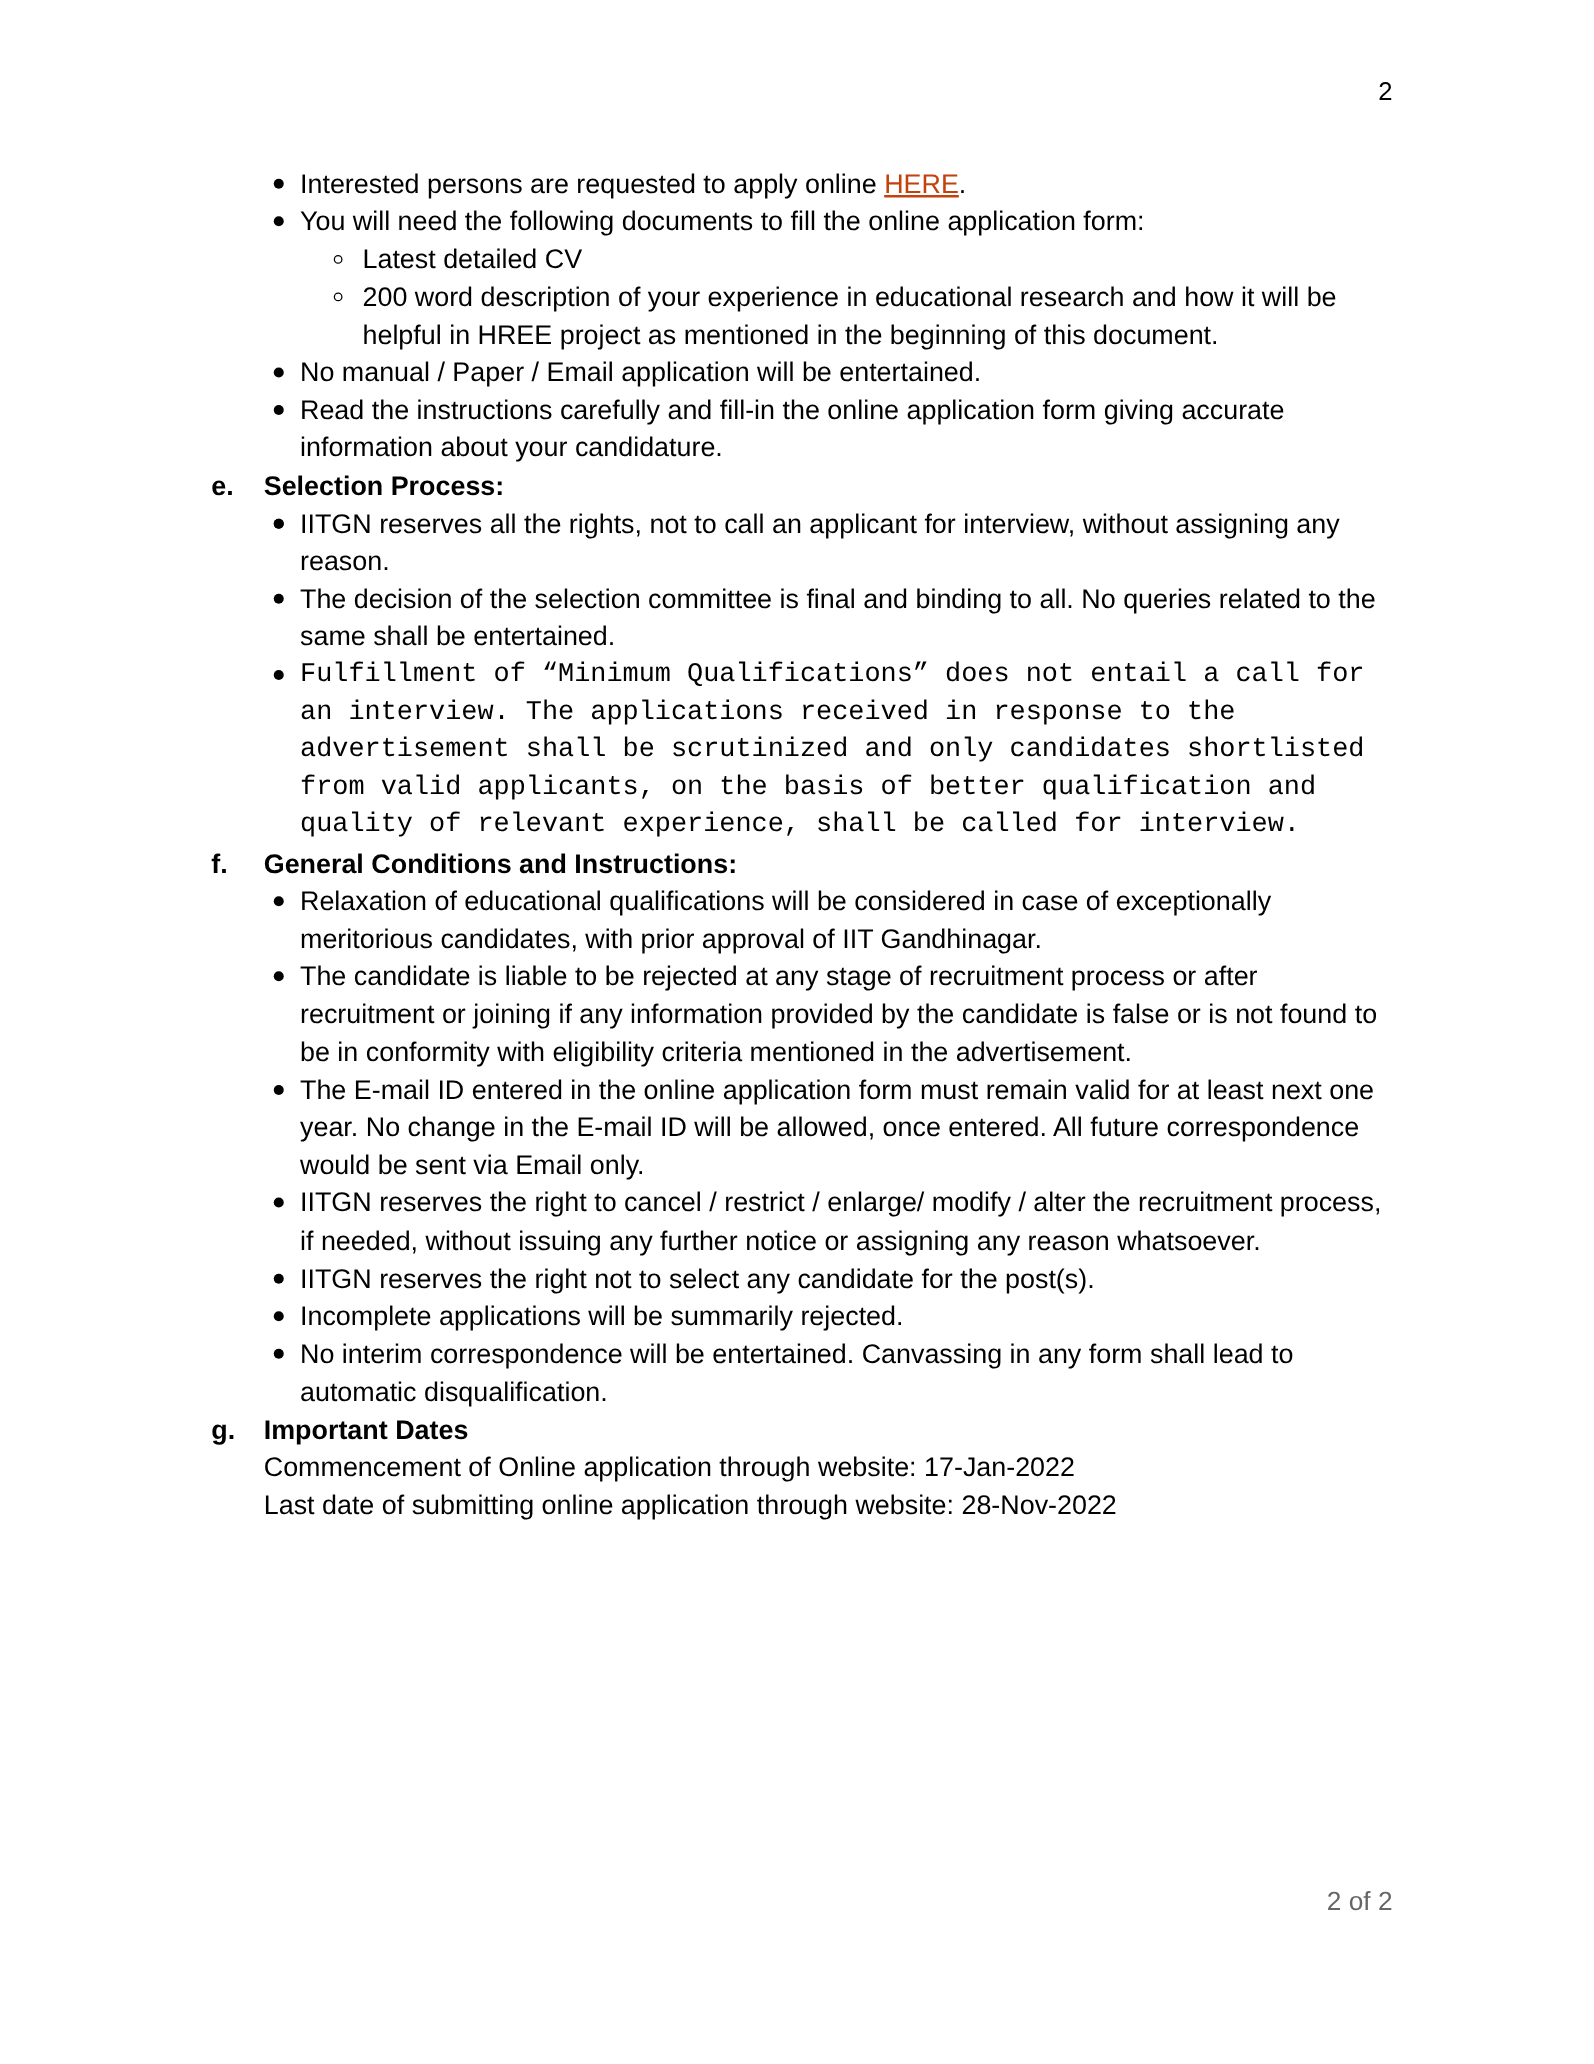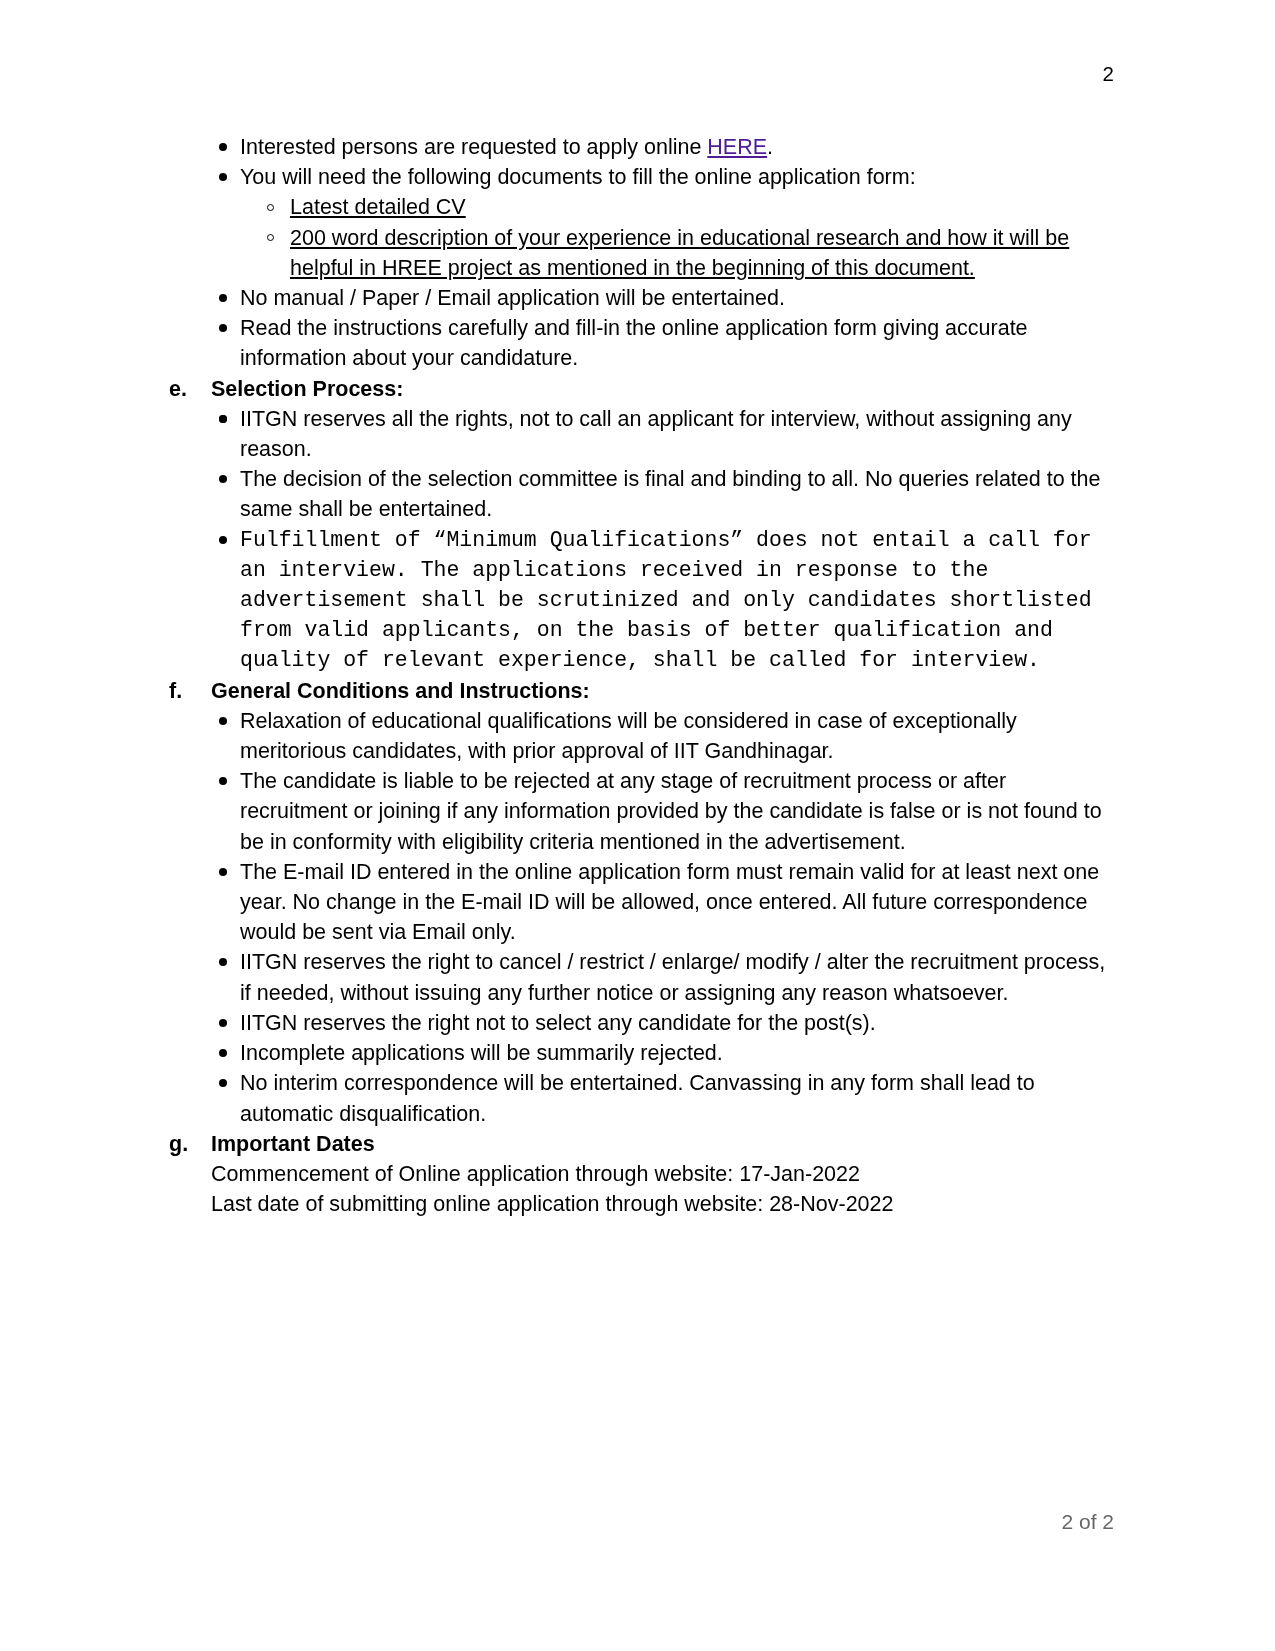--- a/index.html
+++ b/index.html
@@ -144,21 +144,21 @@
 
   .body-line {
     font-size: 21.5px;
     line-height: 30.2px;
     margin: 0;
   }
   .dates-block {
     padding-left: 43px;
   }
   a.doc-link {
-    color: #4c1d95;
+    color: #c2410c;
     text-decoration: underline;
     text-align: right;
   }
   .txt { display: inline; }
 </style>
 </head>
 <body>
 
 <div class="page">
 
@@ -168,21 +168,21 @@
 
     <ul class="top-bullets">
       <li>
         <span class="disc"></span><span class="txt">Interested persons are requested to apply online </span><a class="doc-link" href="#">HERE</a><span class="txt">.</span>
       </li>
       <li>
         <span class="disc"></span><span class="txt">You will need the following documents to fill the online application form:</span>
       </li>
     </ul>
 
-    <ul class="lvl2" style="padding-left:79px;text-decoration:underline;">
+    <ul class="lvl2" style="padding-left:79px;">
       <li>
         <span class="circle"></span><span class="txt">Latest detailed CV</span>
       </li>
       <li>
         <span class="circle"></span><span class="txt">200 word description of your experience in educational research and how it will be helpful in HREE project  as mentioned in the beginning of this document.</span>
       </li>
     </ul>
 
     <ul class="top-bullets">
       <li>

